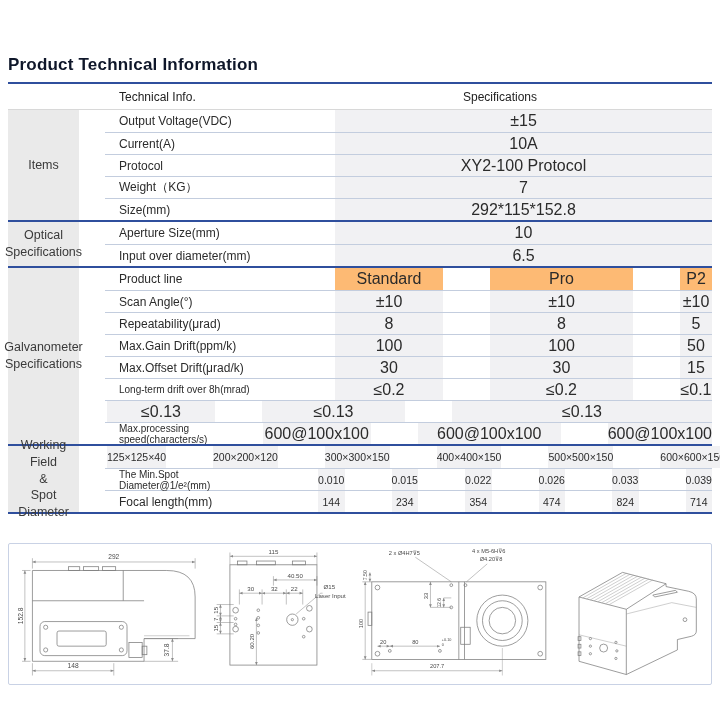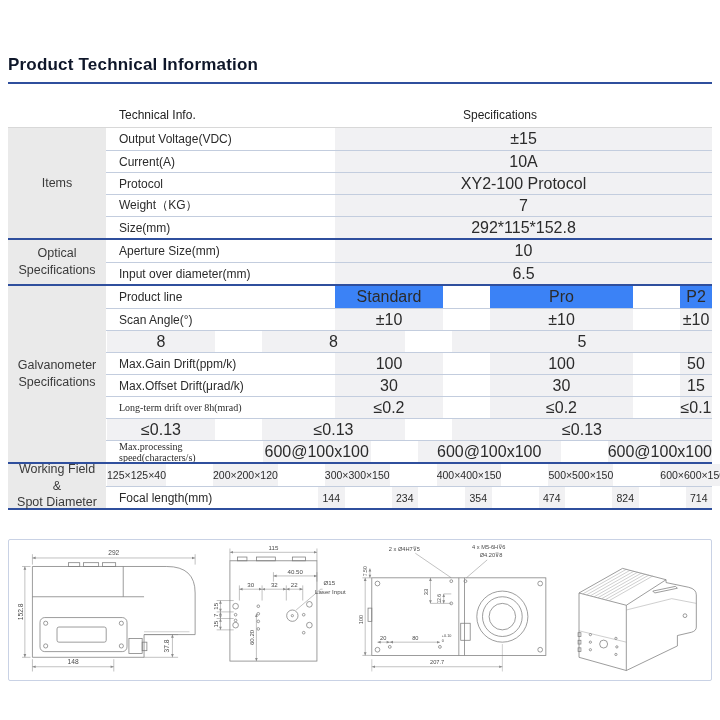--- a/index.html
+++ b/index.html
@@ -5,43 +5,43 @@
   * { box-sizing: border-box; }
   html,body { margin:0; padding:0; background:#fff; }
   body { font-family:"Liberation Sans", sans-serif; color:#2b2b2b; }
   .page { position:relative; width:720px; height:720px; background:#fff; padding:55px 8px 0 8px; }
 
   
   .page-title { font-size:17px; font-weight:bold; color:#0f172a; margin:0 0 7px 0; letter-spacing:.2px; }
   .title-rule { height:2px; background:#2f4f9d; }
 
   
-  .spec-table { width:704px; border-bottom:2px solid #2f4f9d;margin-top:18px; }
+  .spec-table { width:704px; border-bottom:2px solid #2f4f9d; }
   .thead { display:flex; height:25px; padding-left:97px; align-items:center; }
   .th-label { width:183px; padding-left:14px; font-size:12px; color:#222; }
   .th-spec { flex:1; text-align:center; font-size:12px; color:#222; }
 
   .section { position:relative; padding-left:97px; border-top:2px solid #2f4f9d; }
   .section.first { border-top:1px solid #d8d8d8; }
-  .group-cell { position:absolute; left:0; top:0; bottom:0; width:98px; background:#eaeaea;
+  .group-cell { position:absolute; left:0; top:0; bottom:0; width:71px; background:#eaeaea;
     display:flex; flex-direction:column; align-items:center; justify-content:center;
     font-size:12.5px; color:#3a3a3a; text-align:center; line-height:1.35; }
   .row { display:flex; height:22px;gap:45px; }
   .row.sep { border-top:1px solid #c3cdde; }
   .label-cell { background:#fff; display:flex; align-items:center; padding:0 4px 0 14px; font-size:12px; }
   .single .label-cell, .triple .label-cell { width:183px; }
   .six .label-cell { width:166px; }
-  .label-cell.small { font-size:10px;font-family:Liberation Serif, serif; }
+  .label-cell.small { font-size:10px; }
   .value-cell { background:#f1f1f3; flex:1; display:flex; align-items:center; justify-content:center;
     font-size:16px; margin-left:2px; }
   .triple .c0 { flex:0 0 108px; }
   .triple .c1 { flex:0 0 143px; }
   .triple .c2 { flex:1; }
   .six .value-cell { font-size:10.5px; }
-  .row.plain .value-cell { background:#3b82f6; }
+  .row.plain .value-cell { background:#fdba74; }
 
   
   .drawings { margin-top:29px; height:142px; border:1px solid #c9d2e5; border-radius:2px;
     display:flex; align-items:center; justify-content:space-between; padding:0 5px; overflow:hidden; }
   .drawings svg { display:block; }
   .drawings text { font-family:"Liberation Sans", sans-serif; fill:#4a4a4a; }
   .dline { stroke:#7d7d7d; stroke-width:0.8; fill:none; }
   .dthin { stroke:#9a9a9a; stroke-width:0.5; fill:none; }
   .dim   { stroke:#8a8a8a; stroke-width:0.55; fill:none; }
 </style>
@@ -109,20 +109,21 @@
             <div class="value-cell c1">Pro</div>
             <div class="value-cell c2">P2</div>
           </div>
           <div class="row sep">
             <div class="label-cell">Scan Angle(°)</div>
             <div class="value-cell c0">±10</div>
             <div class="value-cell c1">±10</div>
             <div class="value-cell c2">±10</div>
           </div>
           <div class="row sep">
+            <div class="label-cell">Repeatability(μrad)</div>
             <div class="value-cell c0">8</div>
             <div class="value-cell c1">8</div>
             <div class="value-cell c2">5</div>
           </div>
           <div class="row sep">
             <div class="label-cell">Max.Gain Drift(ppm/k)</div>
             <div class="value-cell c0">100</div>
             <div class="value-cell c1">100</div>
             <div class="value-cell c2">50</div>
           </div>
@@ -156,20 +157,29 @@
             <div>&amp;</div>
             <div>Spot Diameter</div>
           </div>
           <div class="row">
             <div class="value-cell c0">125×125×40</div>
             <div class="value-cell c1">200×200×120</div>
             <div class="value-cell c2">300×300×150</div>
             <div class="value-cell c3">400×400×150</div>
             <div class="value-cell c4">500×500×150</div>
             <div class="value-cell c5">600×600×150</div>
+          </div>
+          <div class="row sep">
+            <div class="label-cell small">The Min.Spot Diameter@1/e²(mm)</div>
+            <div class="value-cell c0">0.010</div>
+            <div class="value-cell c1">0.015</div>
+            <div class="value-cell c2">0.022</div>
+            <div class="value-cell c3">0.026</div>
+            <div class="value-cell c4">0.033</div>
+            <div class="value-cell c5">0.039</div>
           </div>
           <div class="row sep">
             <div class="label-cell">Focal length(mm)</div>
             <div class="value-cell c0">144</div>
             <div class="value-cell c1">234</div>
             <div class="value-cell c2">354</div>
             <div class="value-cell c3">474</div>
             <div class="value-cell c4">824</div>
             <div class="value-cell c5">714</div>
           </div>

